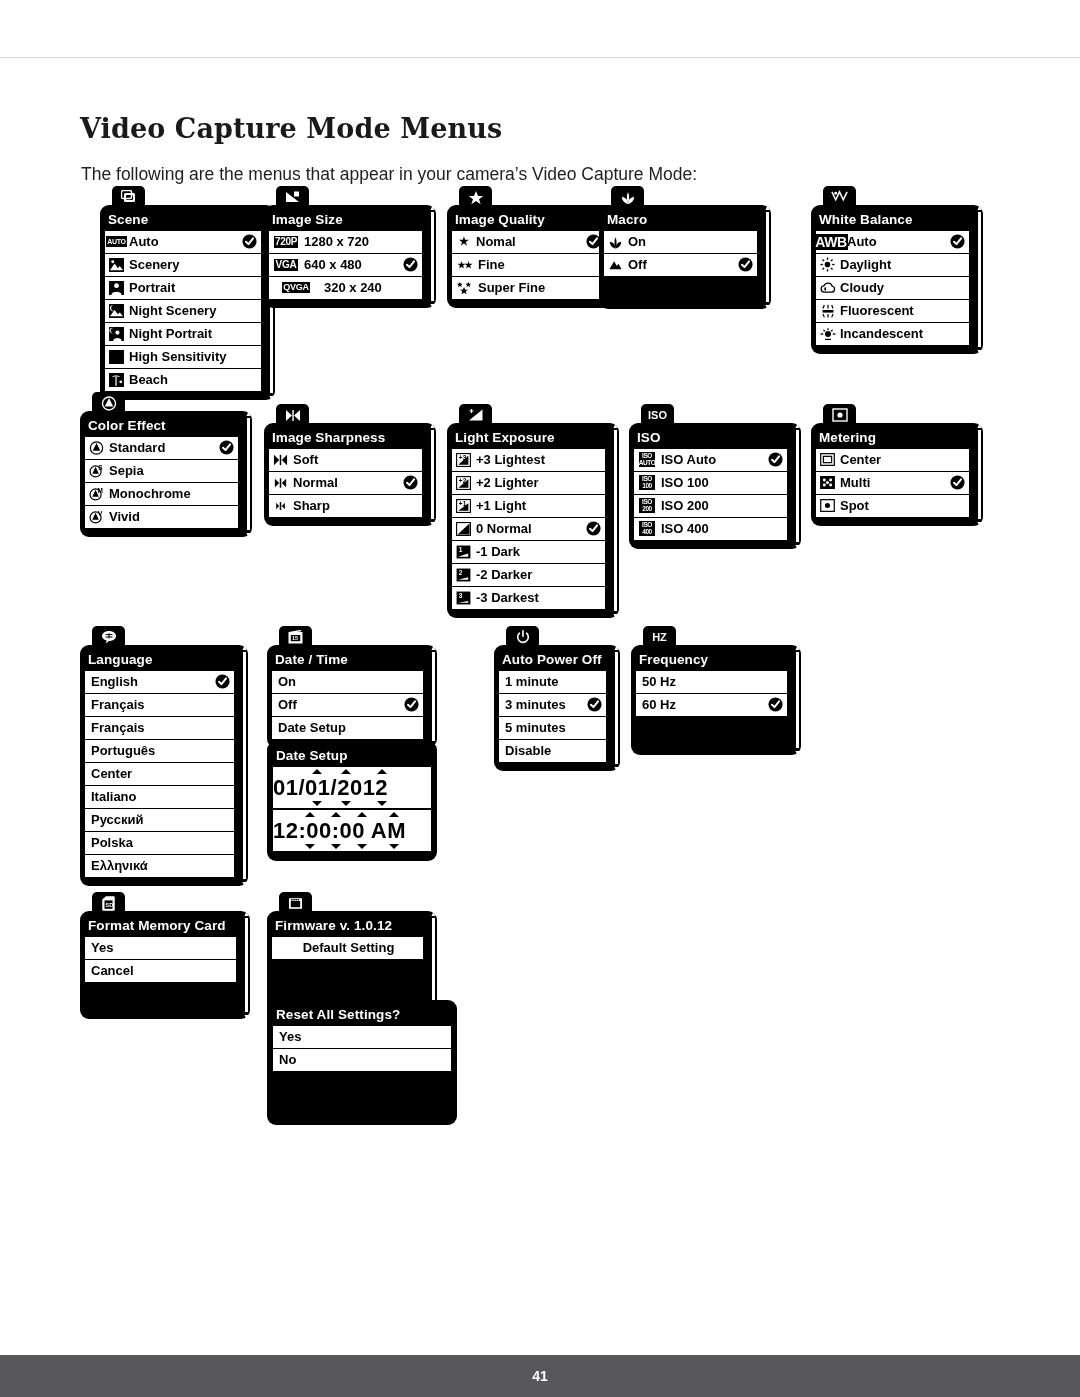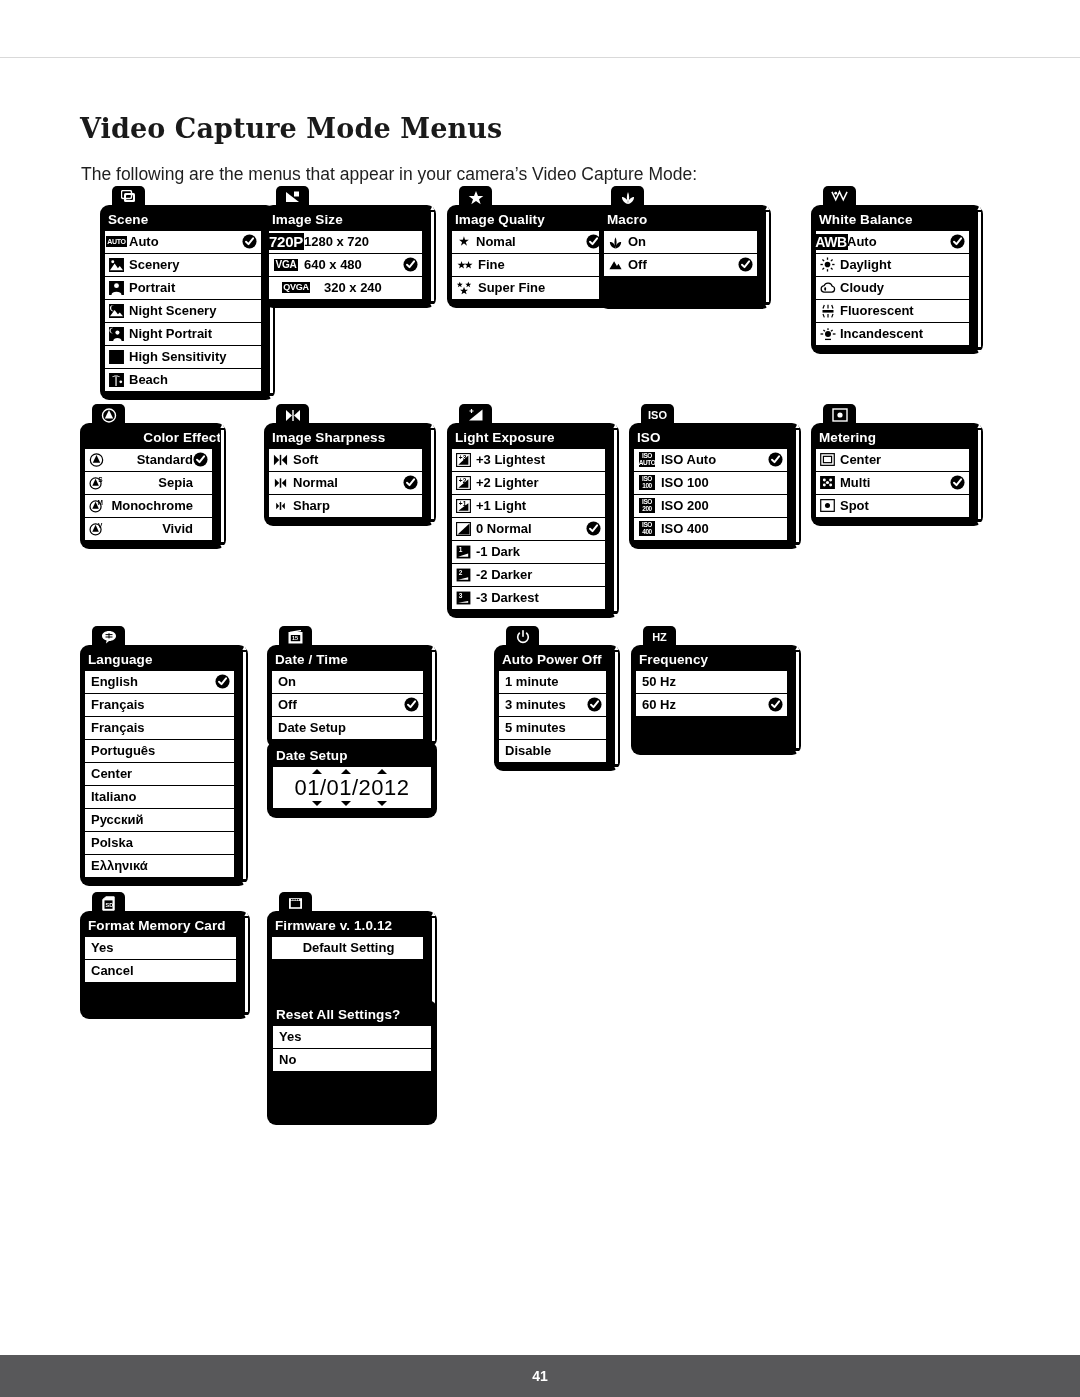--- a/index.html
+++ b/index.html
@@ -89,22 +89,22 @@
     flex:1 1 auto; width:5px; background:#fff;
     border:1px solid #000; margin:1px 0;
   }
 
   .withbar .rows { padding-right:9px; }
 
   
   .dsfield {
     background:#fff; color:#000;
     height:41px; margin-bottom:2px;
-    display:flex; align-items:center; justify-content:center;
-    font-size:22px; font-weight:400;
+    display:flex; align-items:center; 
+    font-size:22px; font-weight:700;
     letter-spacing:.5px;
     position:relative;
   }
   .dsfield .txt { position:relative; z-index:1; }
   .spin { position:absolute; width:100%; height:100%; top:0; left:0; }
 
   
   .footer {
     position:absolute; left:0; right:0; bottom:0;
     height:42px; background:#58585a;
@@ -240,21 +240,21 @@
     <svg width="16" height="14" viewBox="0 0 16 14">
         <path d="M1 12 L1 2 L14 12 Z" fill="#fff"></path>
         <rect x="9" y="1.5" width="5" height="5" fill="#fff"></rect>
       </svg>
   </div>
   <div class="body withbar">
     <div class="title">Image  Size</div>
     <div class="rows">
       <div class="row">
           <span class="ico" style="width:28px;">
-            <span class="bx" style="font-size:15px;padding:1px 1px;">720P</span>
+            <span class="bx" style="font-size:10px;padding:1px 1px;">720P</span>
           </span>
           <span class="lbl">1280 x 720</span>
           <span class="chk"></span>
         </div>
       <div class="row">
           <span class="ico" style="width:28px;">
             <span class="bx" style="font-size:10px;padding:1px 2px;">VGA</span>
           </span>
           <span class="lbl">640 x 480</span>
           <span class="chk"><svg width="15" height="15" viewBox="0 0 16 16">
@@ -453,21 +453,21 @@
         </div>
     </div>
     <div class="sbar">
         <span class="arr">▲</span>
         <span class="track"></span>
         <span class="arr">▼</span>
       </div>
   </div>
 </div>
 
-<div class="menu" id="m-color" style="left:80px; top:404px; width:146px;text-align:right;">
+<div class="menu" id="m-color" style="left:80px; top:392px; width:172px;">
   <div class="tab">
     <svg width="16" height="15" viewBox="0 0 16 15">
         <circle cx="8" cy="7.5" r="6.5" fill="none" stroke="#fff" stroke-width="1.4"></circle>
         <path d="M8 2 L12.2 10.5 L3.8 10.5 Z" fill="#fff"></path>
       </svg>
   </div>
   <div class="body withbar">
     <div class="title">Color Effect</div>
     <div class="rows">
       <div class="row">
@@ -901,20 +901,35 @@
           <path d="M39 7 L44 2 L49 7 Z"></path>
             <path d="M39 34 L44 39 L49 34 Z"></path>
           <path d="M68 7 L73 2 L78 7 Z"></path>
             <path d="M68 34 L73 39 L78 34 Z"></path>
           <path d="M104 7 L109 2 L114 7 Z"></path>
             <path d="M104 34 L109 39 L114 34 Z"></path>
         </g>
       </svg>
       <span class="txt">01/01/2012</span>
     </div>
+    <div class="dsfield">
+      <svg class="spin" viewBox="0 0 158 41" preserveAspectRatio="none">
+        <g fill="#000">
+          <path d="M32 7 L37 2 L42 7 Z"></path>
+            <path d="M32 34 L37 39 L42 34 Z"></path>
+          <path d="M58 7 L63 2 L68 7 Z"></path>
+            <path d="M58 34 L63 39 L68 34 Z"></path>
+          <path d="M84 7 L89 2 L94 7 Z"></path>
+            <path d="M84 34 L89 39 L94 34 Z"></path>
+          <path d="M116 7 L121 2 L126 7 Z"></path>
+            <path d="M116 34 L121 39 L126 34 Z"></path>
+        </g>
+      </svg>
+      <span class="txt">12:00:00 AM</span>
+    </div>
   </div>
 </div>
 
 <div class="menu" id="m-apo" style="left:450px; top:626px; width:170px;padding-left:44px;">
   <div class="tab">
     <svg width="14" height="14" viewBox="0 0 14 14">
         <path d="M3.4 3.2 A5.3 5.3 0 1 0 10.6 3.2" stroke="#fff" stroke-width="1.6" fill="none" stroke-linecap="round"></path>
         <path d="M7 0.8 V6.2" stroke="#fff" stroke-width="1.6" stroke-linecap="round"></path>
       </svg>
   </div>
@@ -1028,21 +1043,21 @@
     </div>
     <div class="sbar">
         <span class="arr">▲</span>
         <span class="track"></span>
         <span class="arr">▼</span>
       </div>
     <div style="height:57px;"></div>
   </div>
 </div>
 
-<div class="menu" id="m-reset" style="left:267px; top:1003px; width:170px;">
+<div class="menu" id="m-reset" style="left:267px; top:1003px; width:190px;">
   <div class="body" style="padding:4px 6px 8px 6px;">
     <div class="title">Reset All Settings?</div>
     <div class="rows">
       <div class="row noicon">
           <span class="lbl">Yes</span>
         </div>
       <div class="row noicon">
           <span class="lbl">No</span>
         </div>
     </div>

